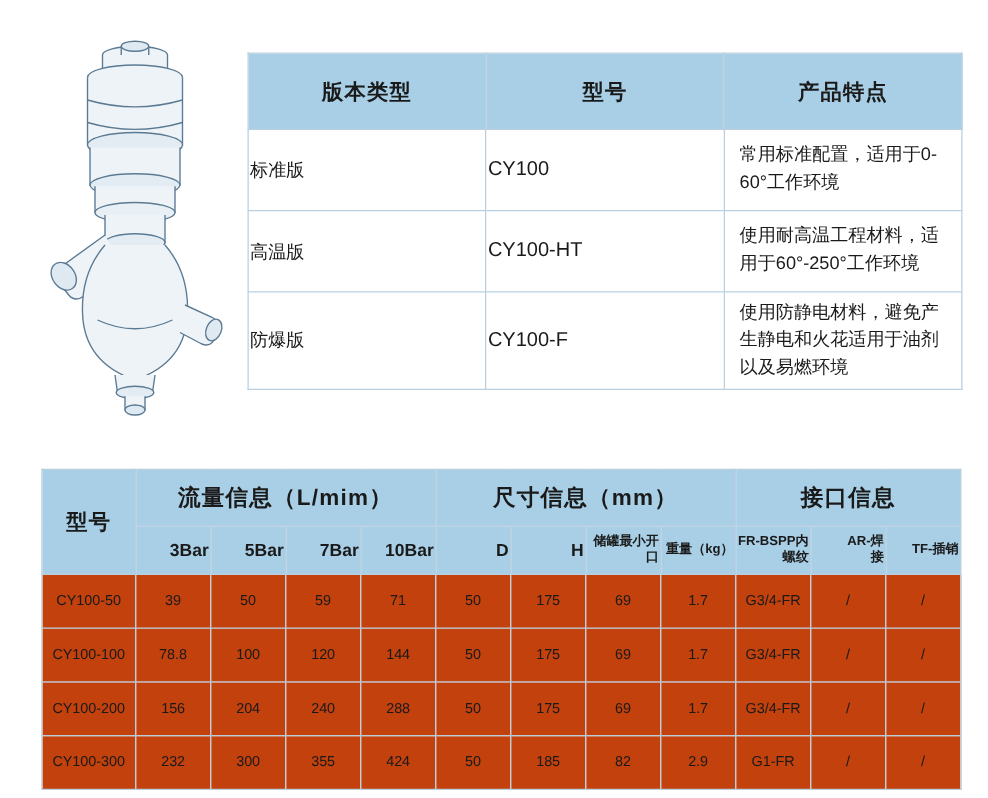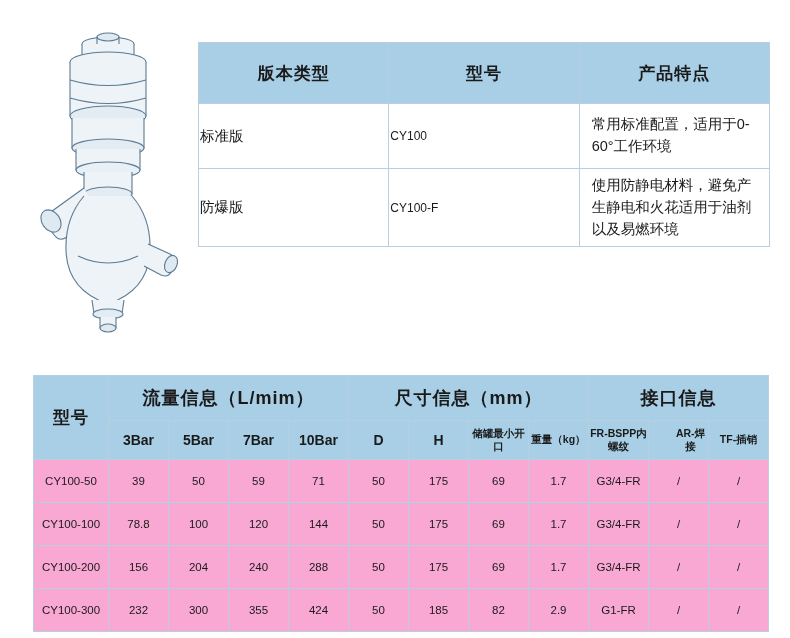--- a/index.html
+++ b/index.html
@@ -48,21 +48,21 @@
   }
   .top-table tbody td {
     height: 52px;
     font-size: 14.5px;
   }
   .top-table tbody td.ver {
     width: 104px;
   }
   .top-table tbody td.model {
     width: 110px;
-    font-size: 12px;
+    font-size: 16px;
   }
   .top-table tbody td.feat {
     text-align: left;
     padding: 6px 12px;
     line-height: 1.5;
   }
 
   
   .bottom-table {
     position: absolute;
@@ -86,30 +86,31 @@
     font-size: 18px;
     height: 42px;
     letter-spacing: 1px;
   }
   .bottom-table .modelhdr {
     font-size: 17px;
   }
   .bottom-table .sub {
     font-size: 14px;
     height: 36px;
+    text-align: right;
   }
   .bottom-table .sub.small {
     font-size: 10.5px;
     line-height: 1.25;
     font-weight: bold;
   }
   .bottom-table tbody td {
     height: 40px;
     font-size: 11.5px;
-    background: #f9a8d4;
+    background: #c2410c;
   }
   .bottom-table tbody td.rowlabel {
     font-size: 11.5px;
   }
   .c-model { width: 72px; }
   .c-flow  { width: 55px; }
   .c-d     { width: 52px; }
   .c-h     { width: 54px; }
   .c-open  { width: 66px; }
   .c-wt    { width: 50px; }
@@ -171,20 +172,25 @@
       <th>产品特点</th>
     </tr>
   </thead>
   <tbody>
     <tr>
       <td class="ver">标准版</td>
       <td class="model">CY100</td>
       <td class="feat">常用标准配置，适用于0-60°工作环境</td>
     </tr>
     <tr>
+      <td class="ver">高温版</td>
+      <td class="model">CY100-HT</td>
+      <td class="feat">使用耐高温工程材料，适用于60°-250°工作环境</td>
+    </tr>
+    <tr>
       <td class="ver">防爆版</td>
       <td class="model">CY100-F</td>
       <td class="feat">使用防静电材料，避免产生静电和火花适用于油剂以及易燃环境</td>
     </tr>
   </tbody>
 </table>
 
 <table class="bottom-table">
   <thead>
     <tr>

